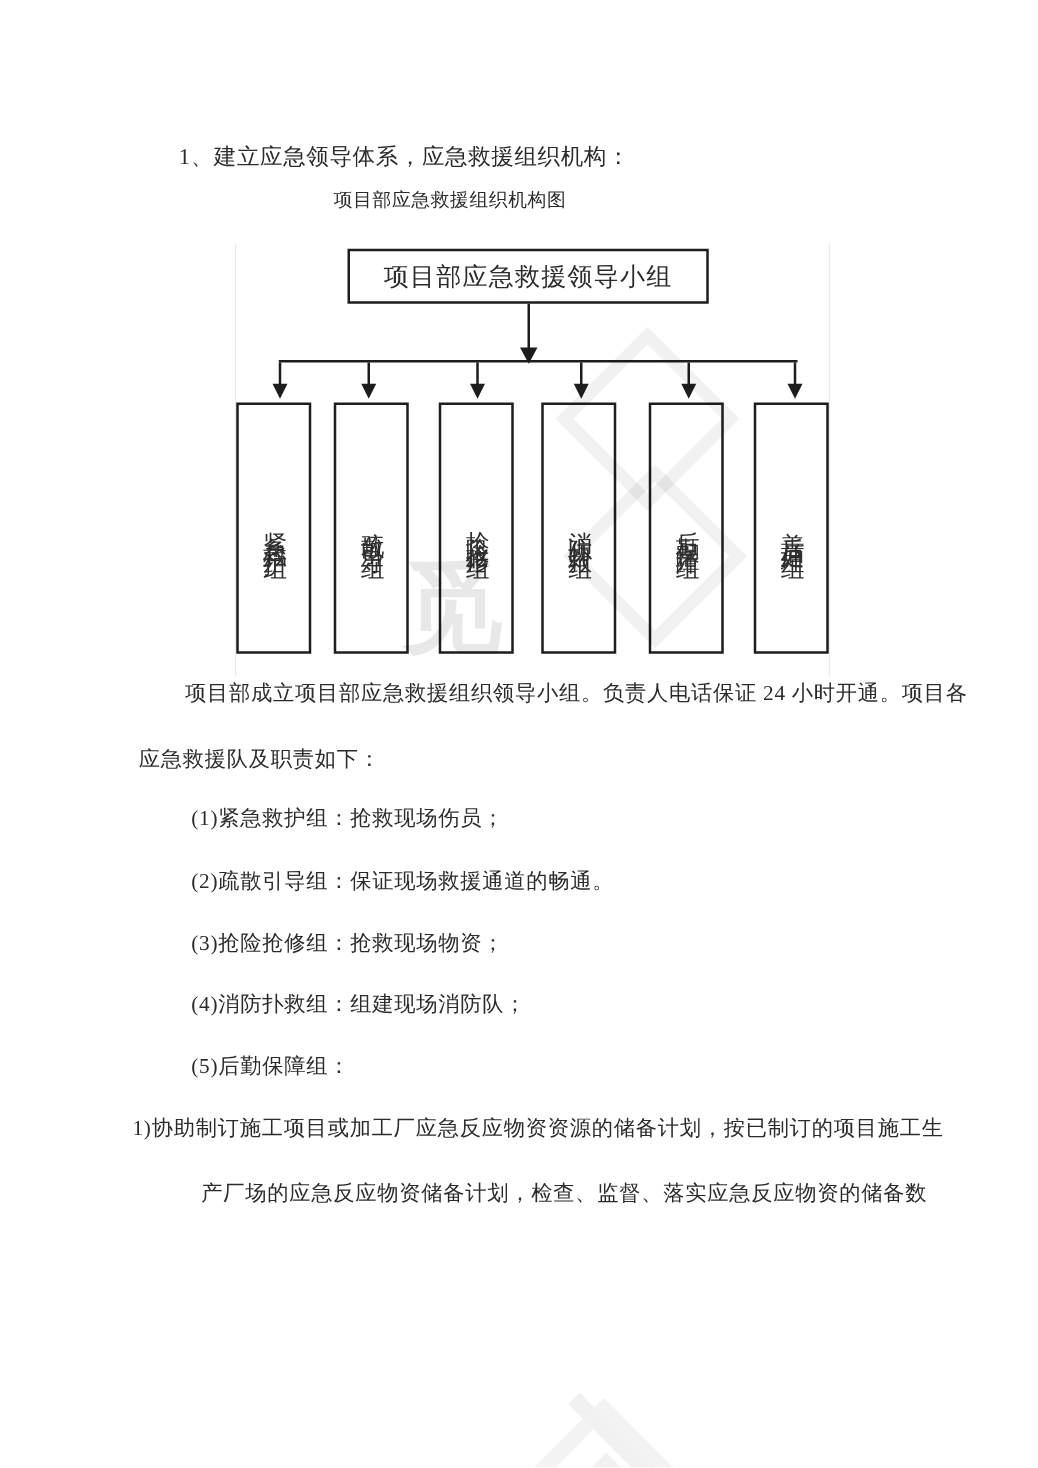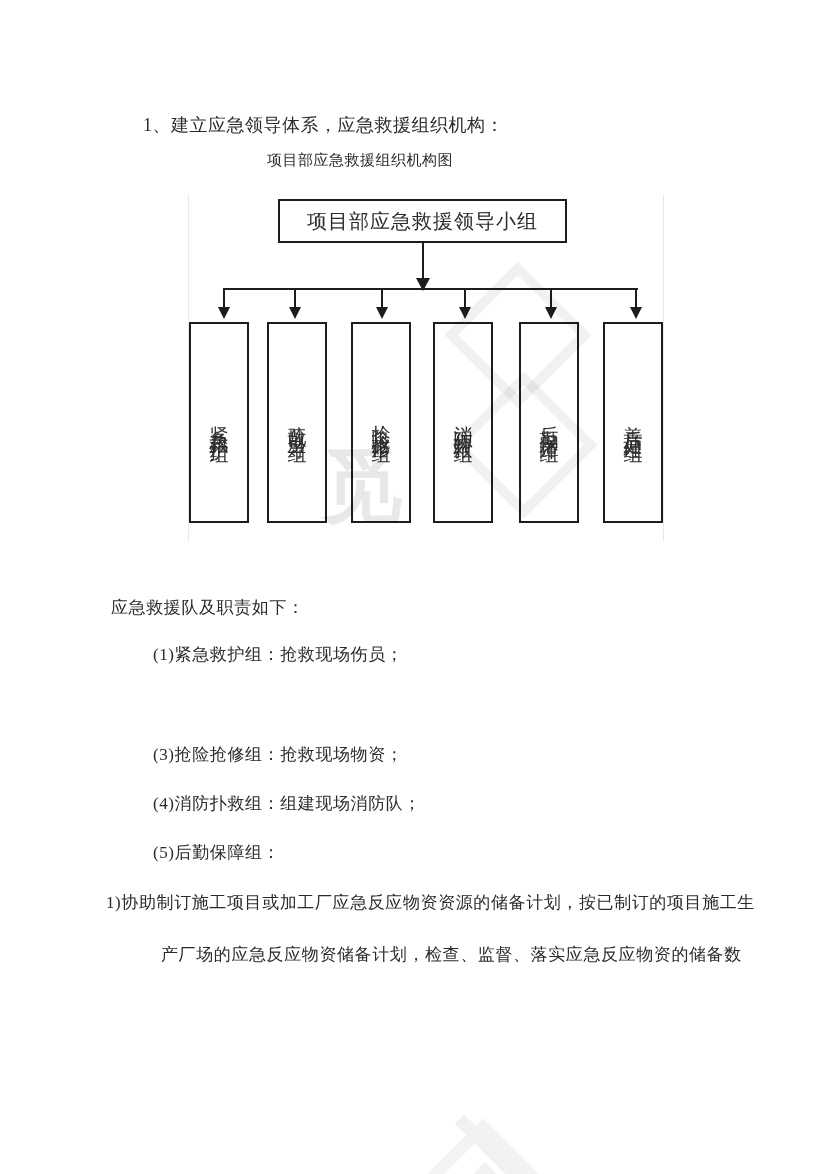--- a/index.html
+++ b/index.html
@@ -91,22 +91,24 @@
       <span class="glabel">消防扑救组</span>
     </div>
     <div class="abs gbox" style="left:330px">
       <span class="glabel">后勤保障组</span>
     </div>
     <div class="abs gbox" style="left:414px">
       <span class="glabel">善后处理组</span>
     </div>
   </div>
 
+  <div class="abs bline" style="left:148px;top:543px">项目部成立项目部应急救援组织领导小组。负责人电话保证 24 小时开通。项目各</div>
   <div class="abs bline" style="left:111px;top:596px">应急救援队及职责如下：</div>
   <div class="abs bline" style="left:153px;top:643px">(1)紧急救护组：抢救现场伤员；</div>
+  <div class="abs bline" style="left:153px;top:693px">(2)疏散引导组：保证现场救援通道的畅通。</div>
   <div class="abs bline" style="left:153px;top:743px">(3)抢险抢修组：抢救现场物资；</div>
   <div class="abs bline" style="left:153px;top:792px">(4)消防扑救组：组建现场消防队；</div>
   <div class="abs bline" style="left:153px;top:841px">(5)后勤保障组：</div>
   <div class="abs bline" style="left:106px;top:891px">1)协助制订施工项目或加工厂应急反应物资资源的储备计划，按已制订的项目施工生</div>
   <div class="abs bline" style="left:161px;top:943px">产厂场的应急反应物资储备计划，检查、监督、落实应急反应物资的储备数</div>
 
   <div class="abs wmb1"></div>
   <div class="abs wmb2"></div>
   <div class="abs wmb3"></div>
 

